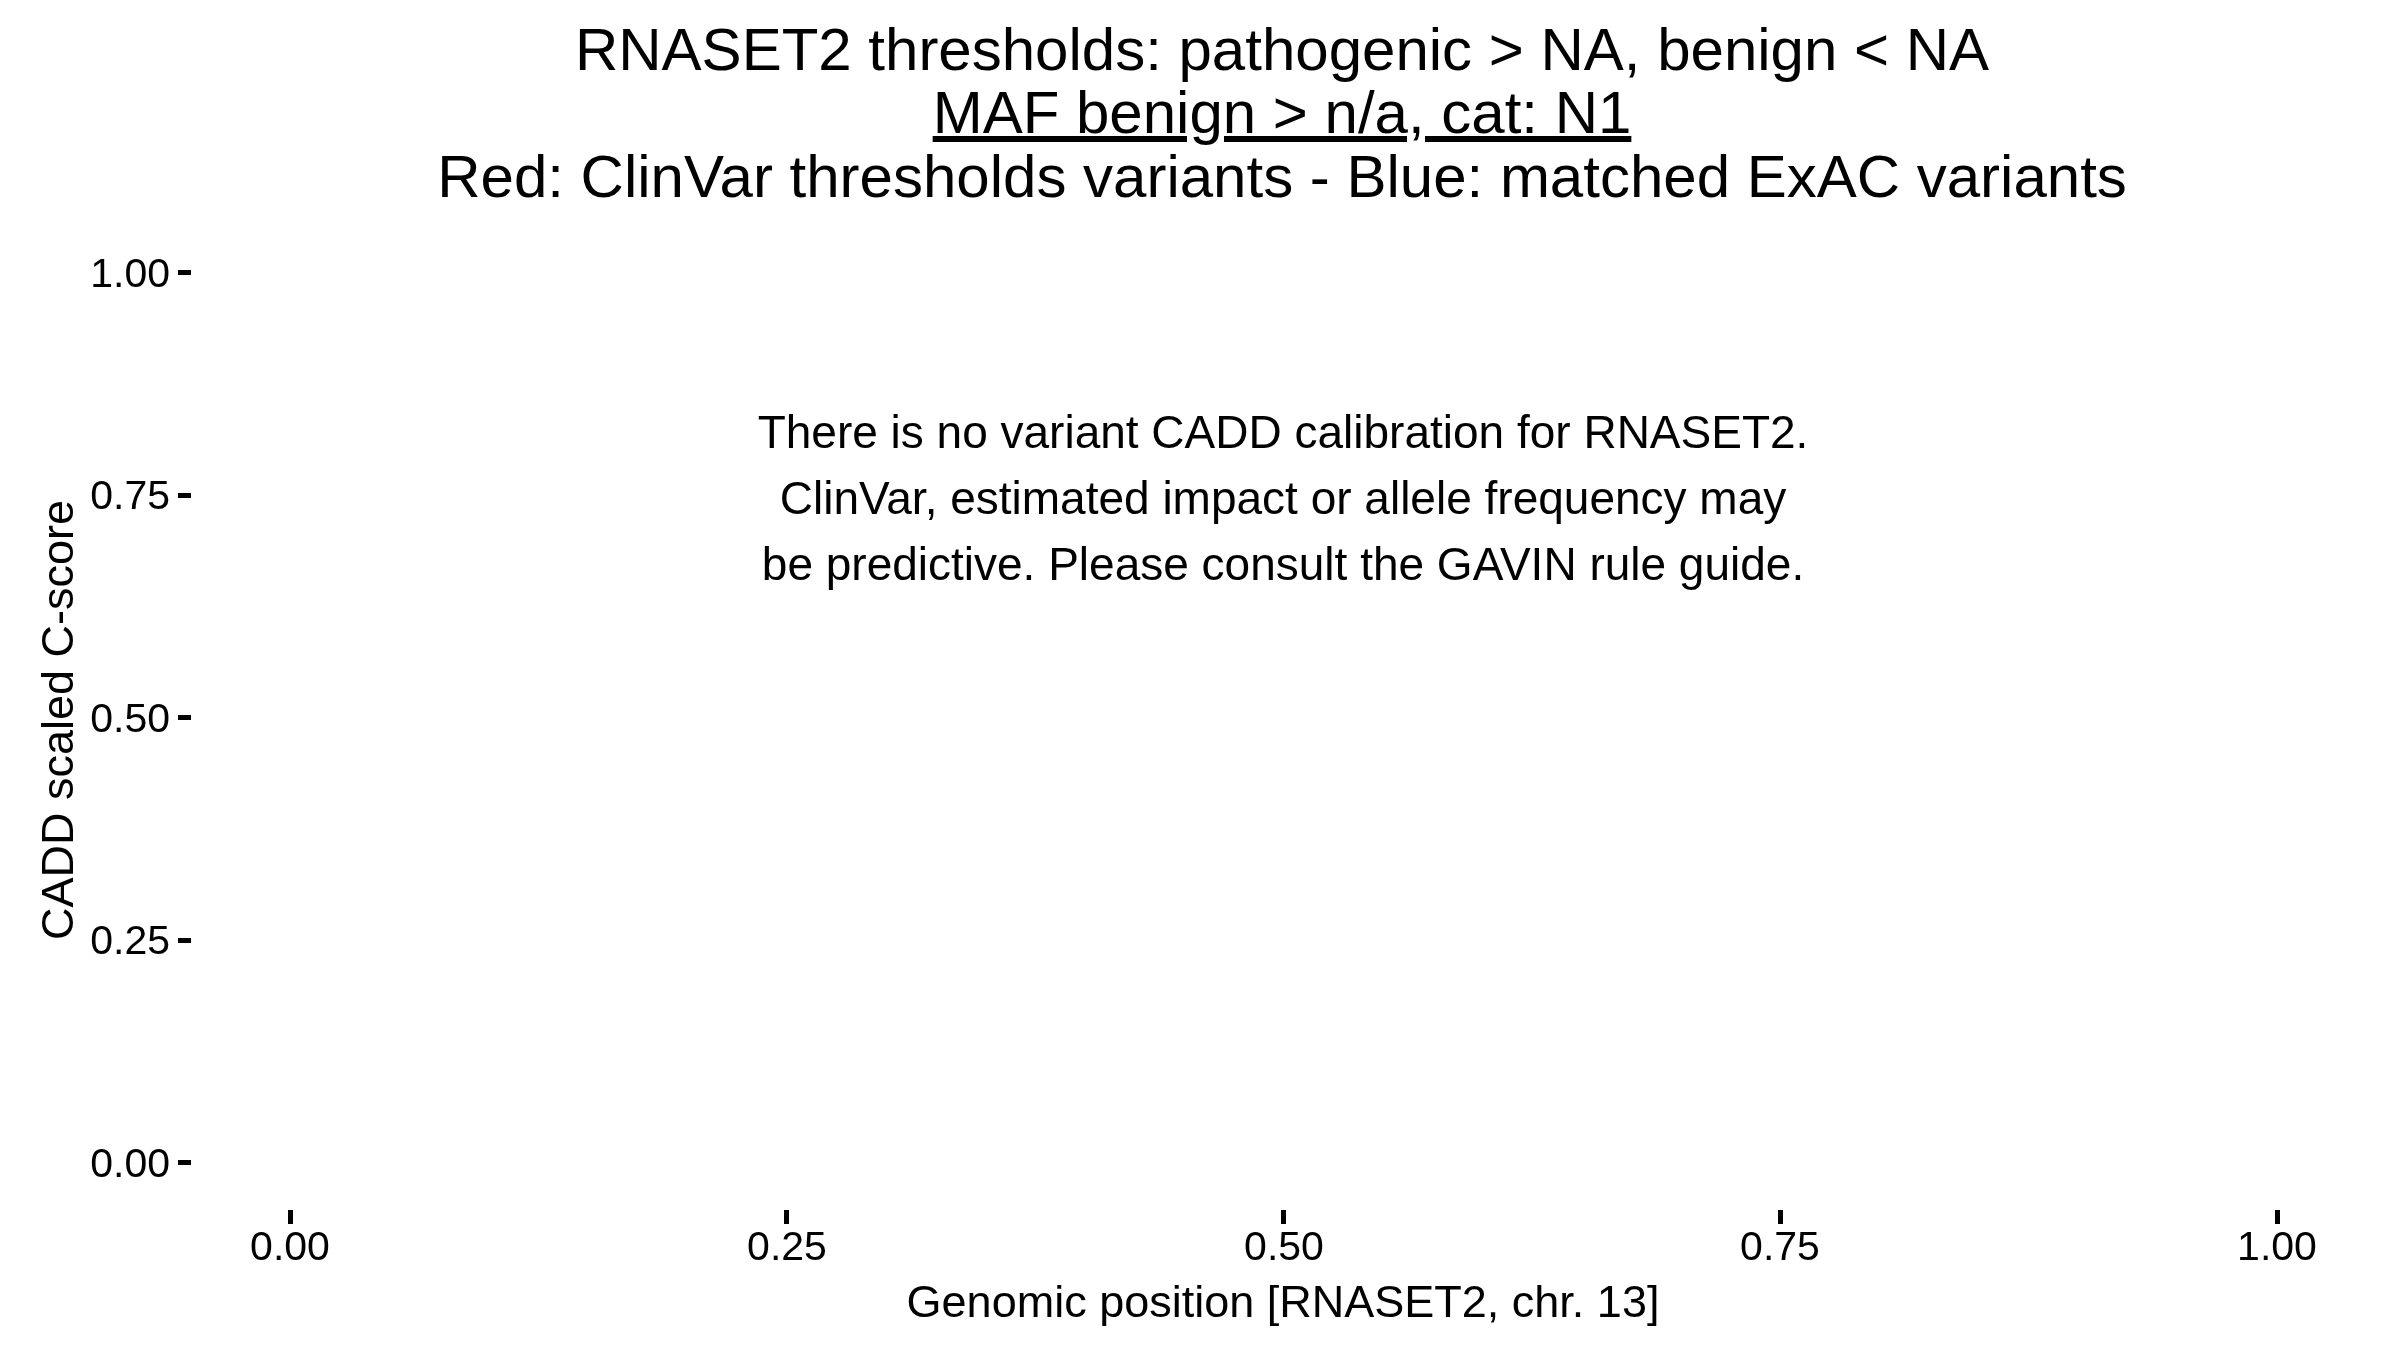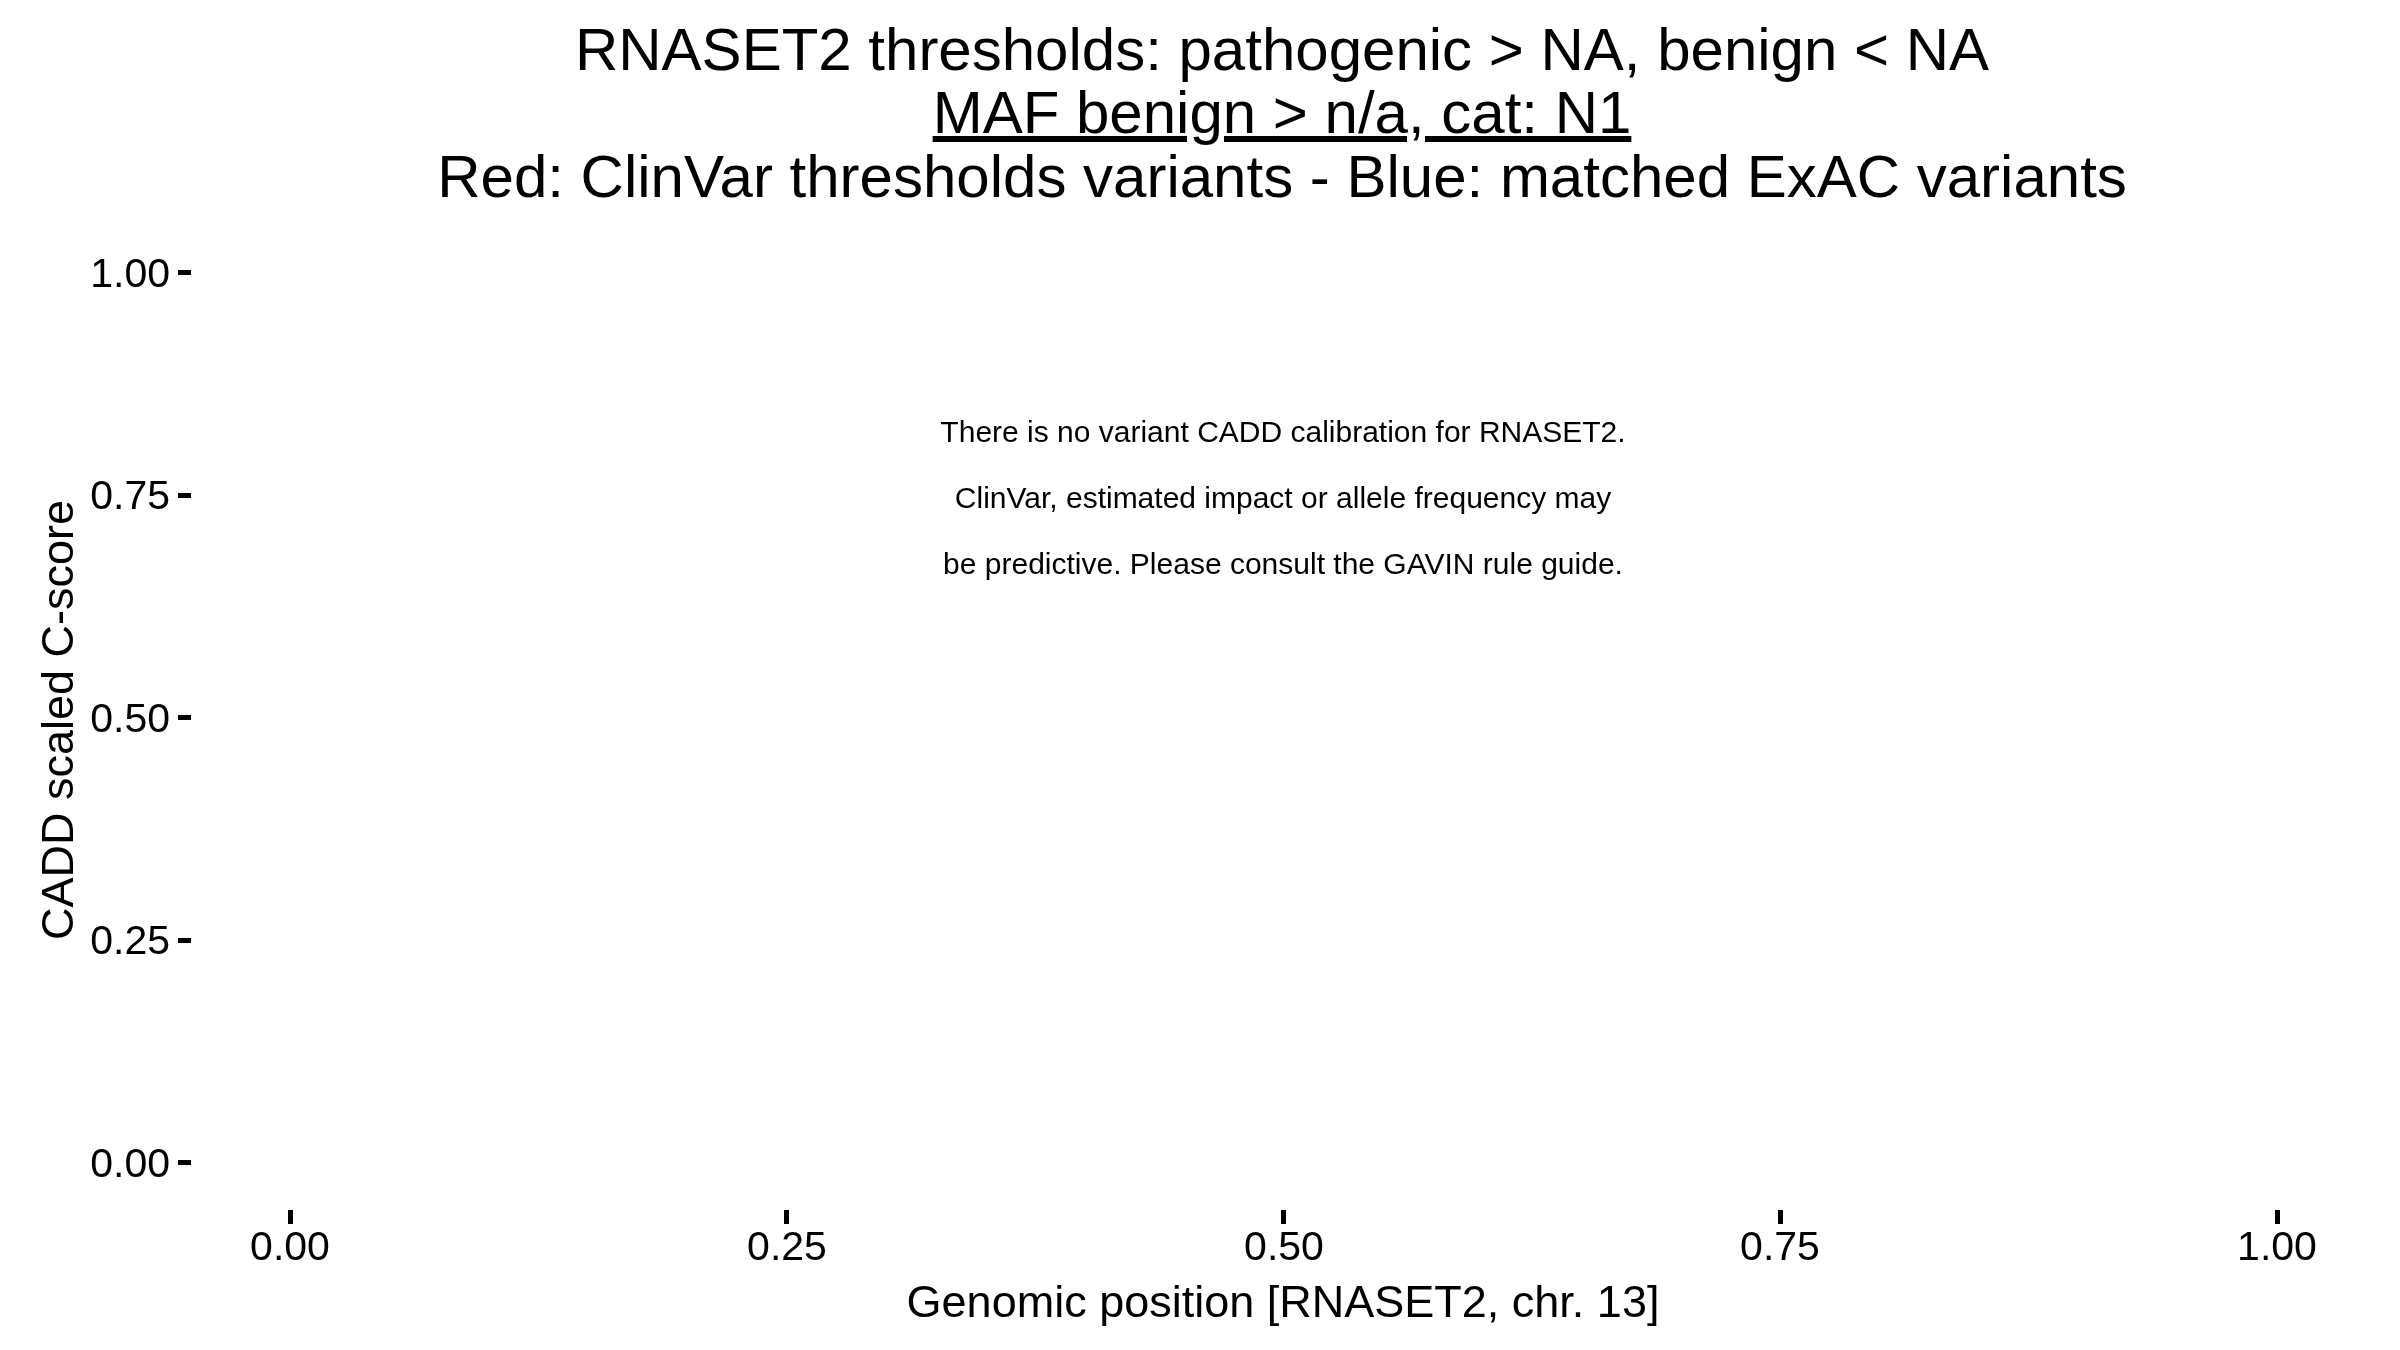--- a/index.html
+++ b/index.html
@@ -15,21 +15,21 @@
     position: relative;
     overflow: hidden;
   }
   .abs { position: absolute; }
   .ctr { transform: translate(-50%, -50%); white-space: nowrap; }
   .title-line {
     font-size: 60px;
     line-height: 60px;
   }
   .annot-line {
-    font-size: 30px;
+    font-size: 46px;
     line-height: 42px;
   }
   .axis-title {
     font-size: 45px;
     line-height: 45px;
   }
   .y-axis-title {
     transform: translate(-50%, -50%) rotate(-90deg);
     white-space: nowrap;
   }

